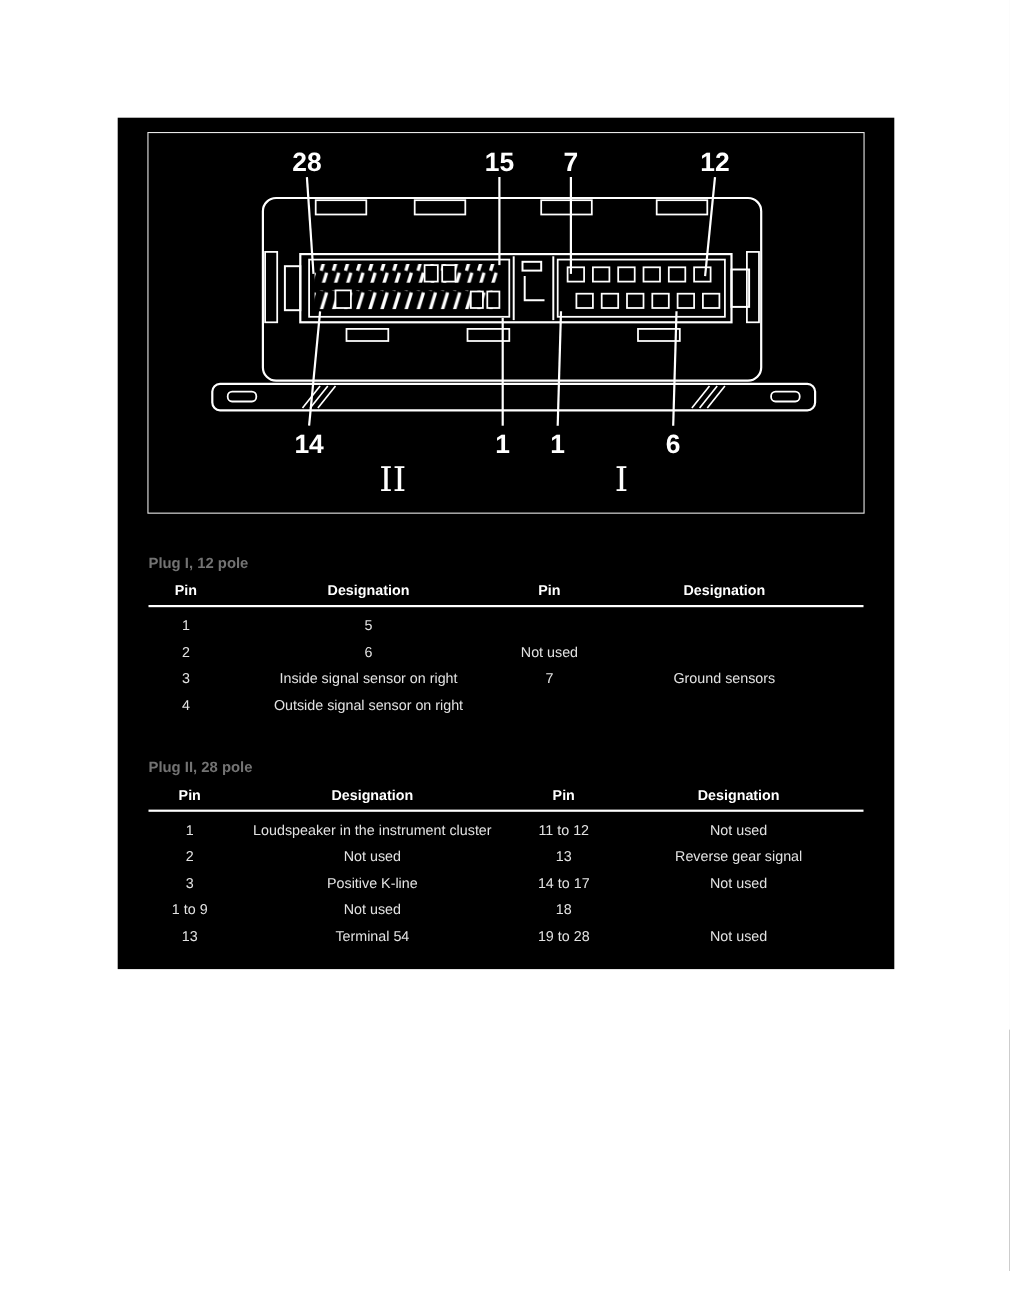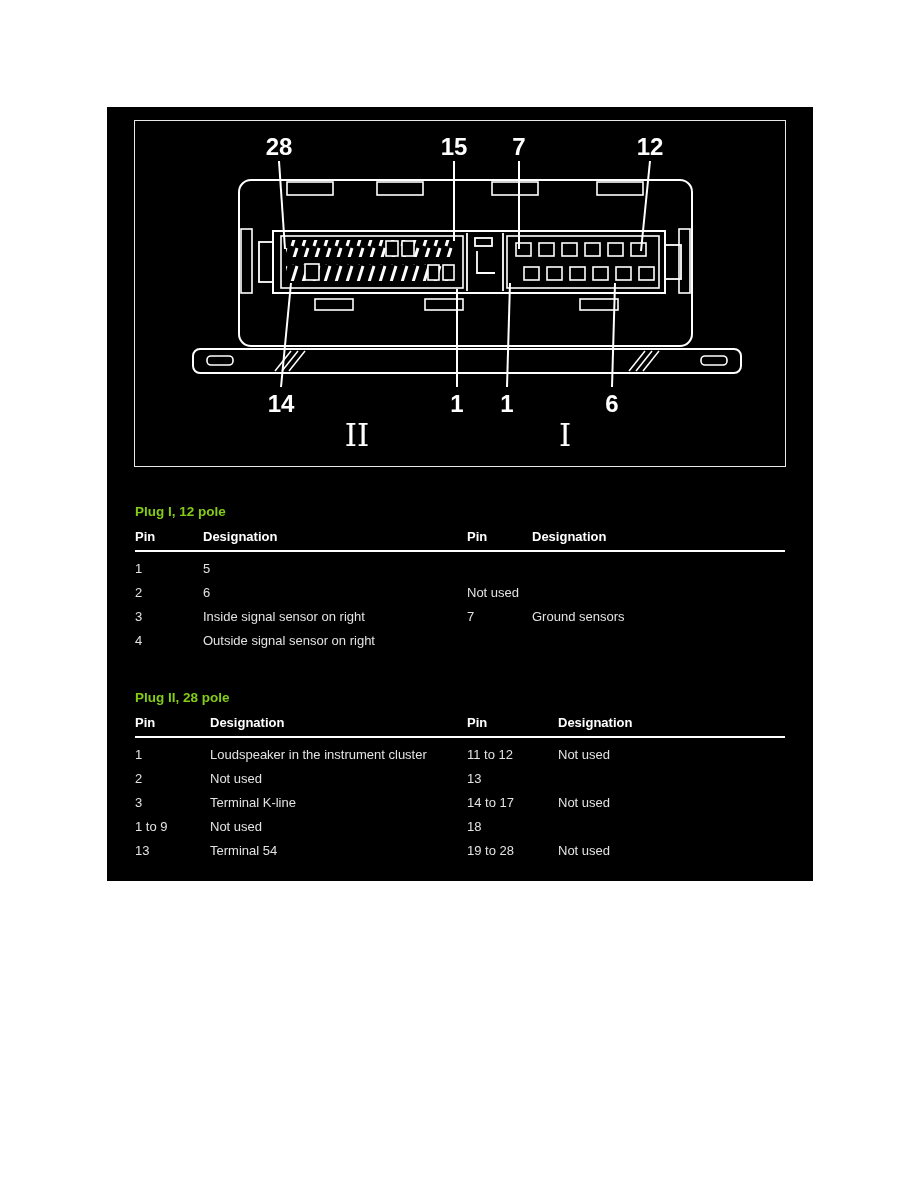--- a/index.html
+++ b/index.html
@@ -29,41 +29,41 @@
     height: 345px;
     margin: 0 auto;
     border: 1px solid #e8e8e8;
     box-sizing: content-box;
     background: #000000;
   }
   .diagram-box svg { display: block; width: 650px; height: 345px; }
 
   .tbl-section { margin: 0 28px; }
   .tbl-title {
-    color: #84cc16;
+    color: #737373;
     font-size: 13.5px;
     font-weight: bold;
     margin: 37px 0 10px 0;
   }
   .tbl { width: 650px; color: #e2e2e2; font-size: 13px; }
   .tr {
     display: grid;
     align-items: baseline;
   }
   .tbl.plug1 .tr { grid-template-columns: 68px 264px 65px auto; }
   .tbl.plug2 .tr { grid-template-columns: 75px 257px 91px auto; }
   .tr.head {
     color: #ffffff;
     font-weight: bold;
     border-bottom: 2px solid #ffffff;
     padding-bottom: 6px;
     margin-bottom: 5px;
   }
   .tr.row .td { line-height: 24px; }
-  .td { white-space: nowrap; overflow: hidden; }
+  .td { white-space: nowrap; overflow: hidden; text-align: center; }
 </style>
 </head>
 <body>
 
 <div class="page">
   <div class="panel">
 
     <div class="diagram-box">
       <svg viewBox="0 0 650 345" xmlns="http://www.w3.org/2000/svg">
         <defs>
@@ -223,24 +223,25 @@
         <div class="tr row">
           <div class="td">1</div>
           <div class="td">Loudspeaker in the instrument cluster</div>
           <div class="td">11 to 12</div>
           <div class="td">Not used</div>
         </div>
         <div class="tr row">
           <div class="td">2</div>
           <div class="td">Not used</div>
           <div class="td">13</div>
+          <div class="td">Reverse gear signal</div>
         </div>
         <div class="tr row">
           <div class="td">3</div>
-          <div class="td">Terminal K-line</div>
+          <div class="td">Positive K-line</div>
           <div class="td">14 to 17</div>
           <div class="td">Not used</div>
         </div>
         <div class="tr row">
           <div class="td">1 to 9</div>
           <div class="td">Not used</div>
           <div class="td">18</div>
         </div>
         <div class="tr row">
           <div class="td">13</div>

